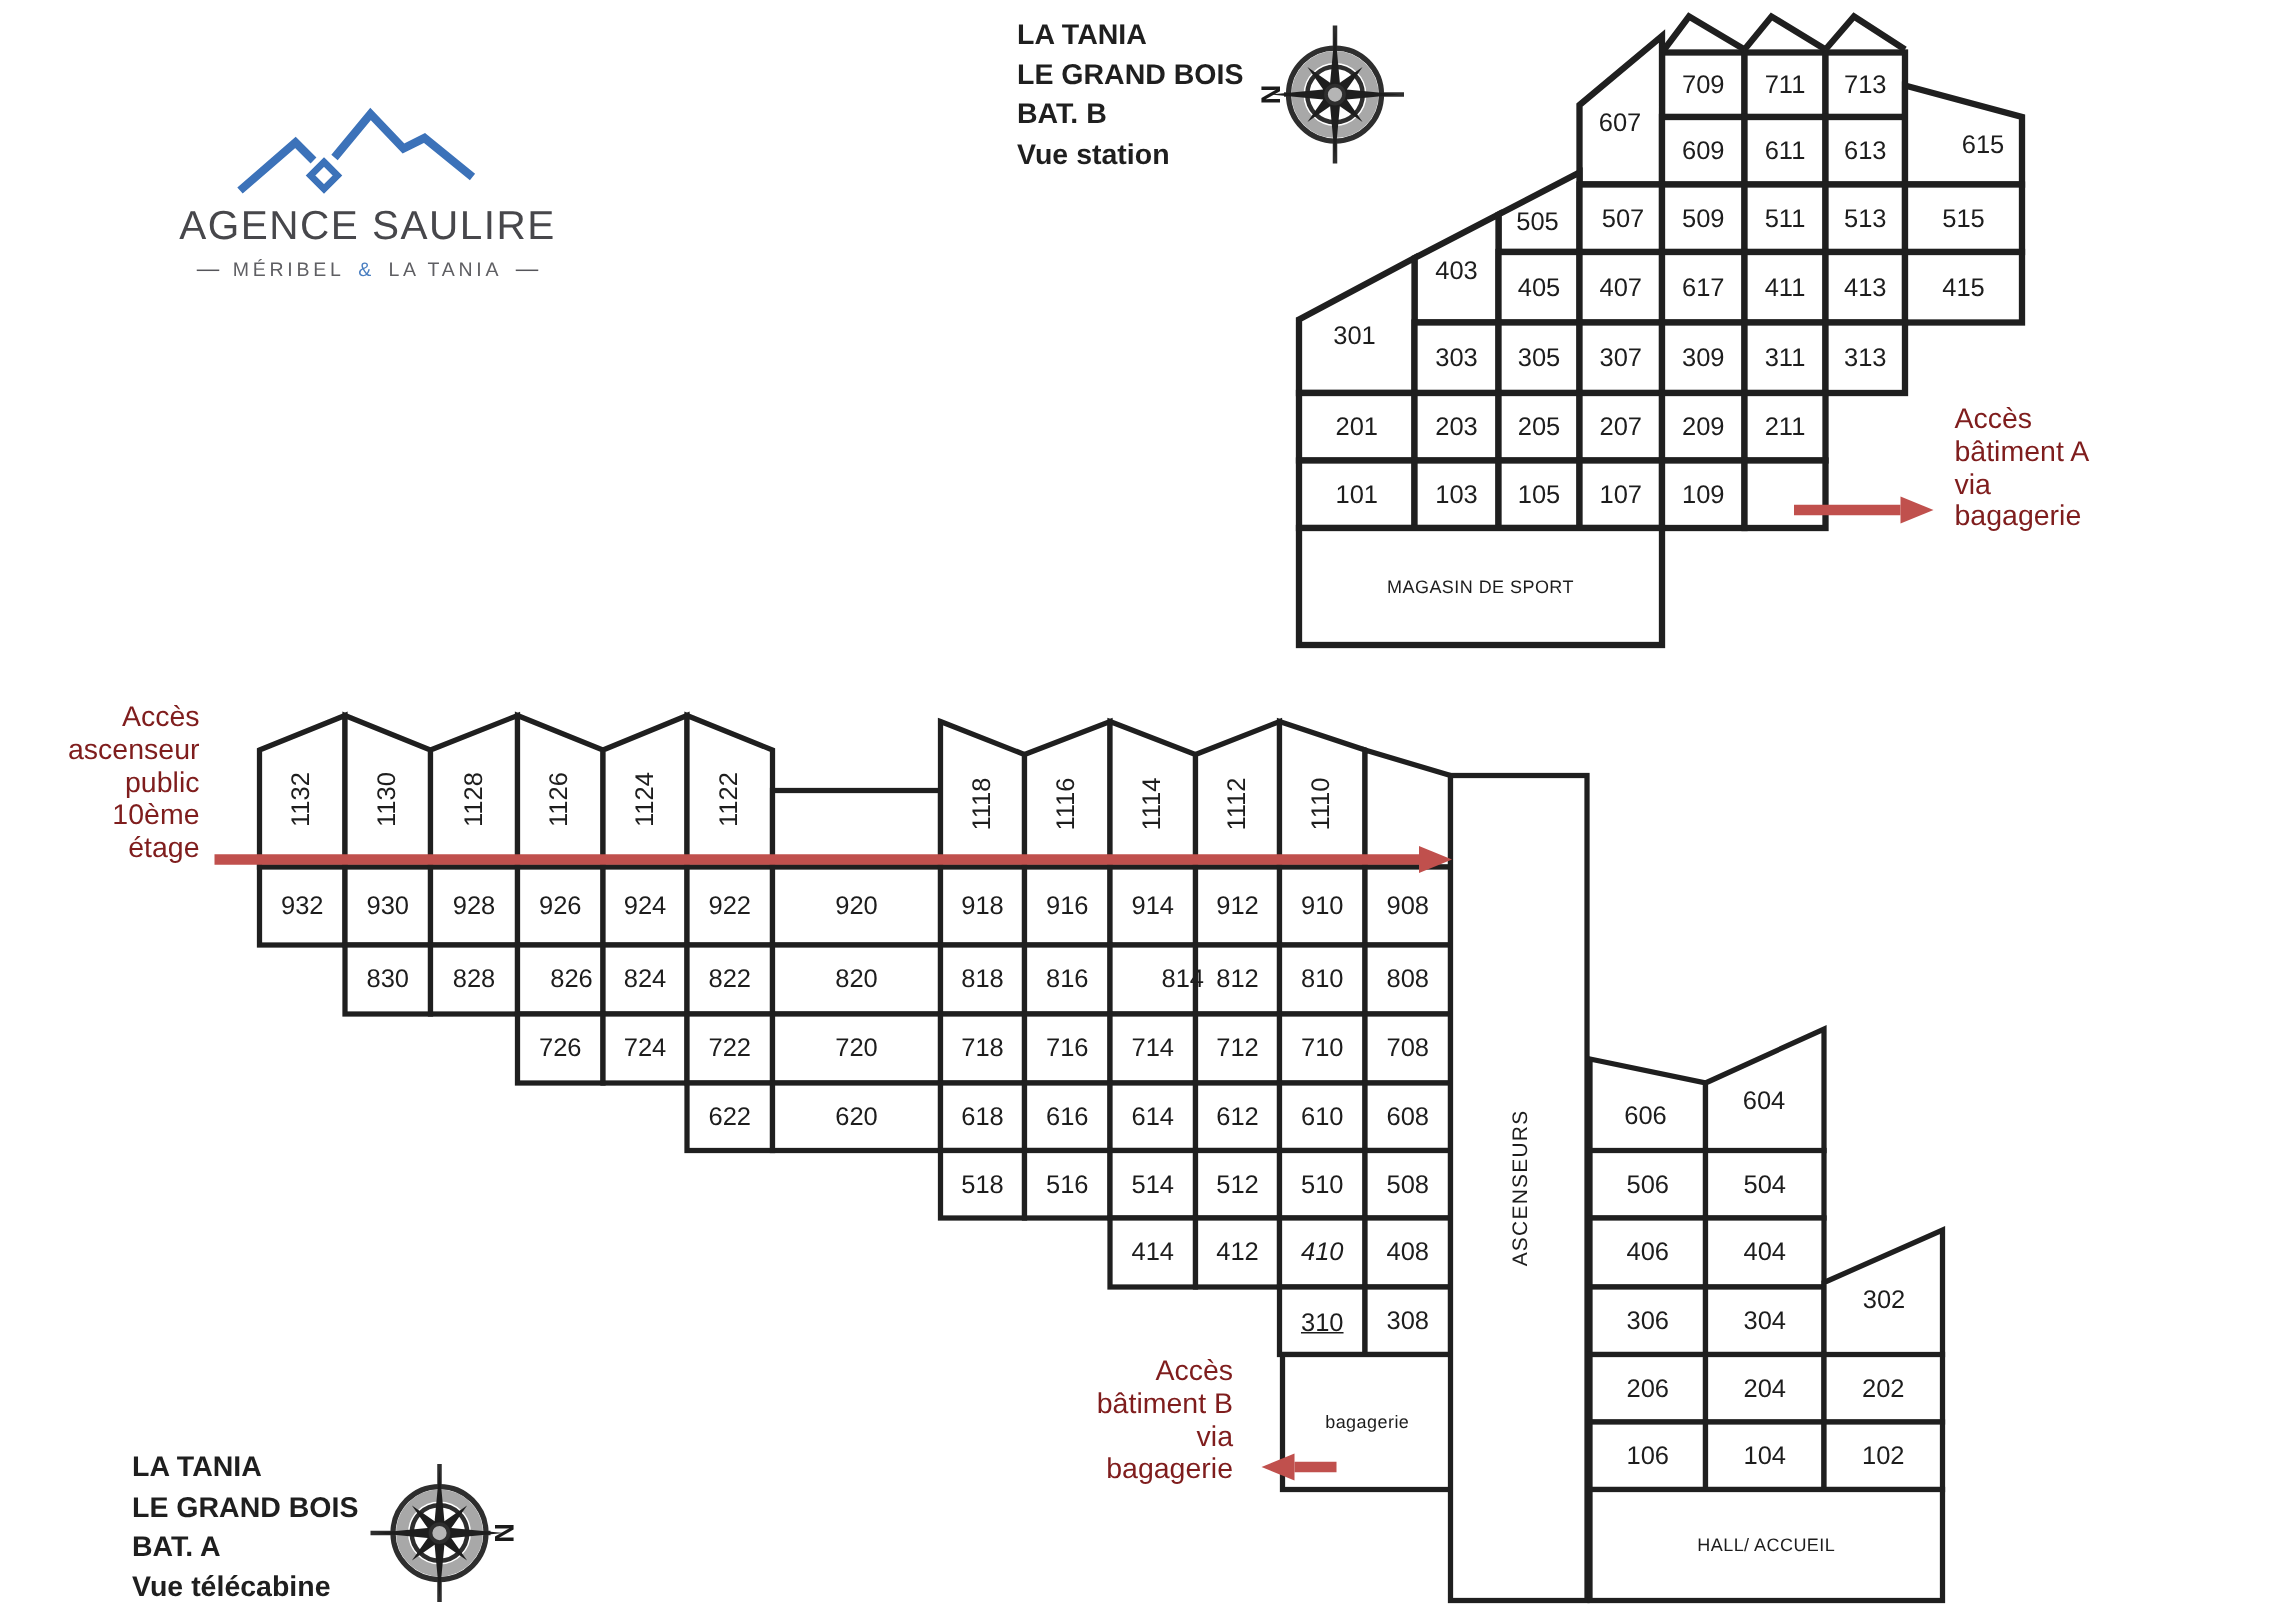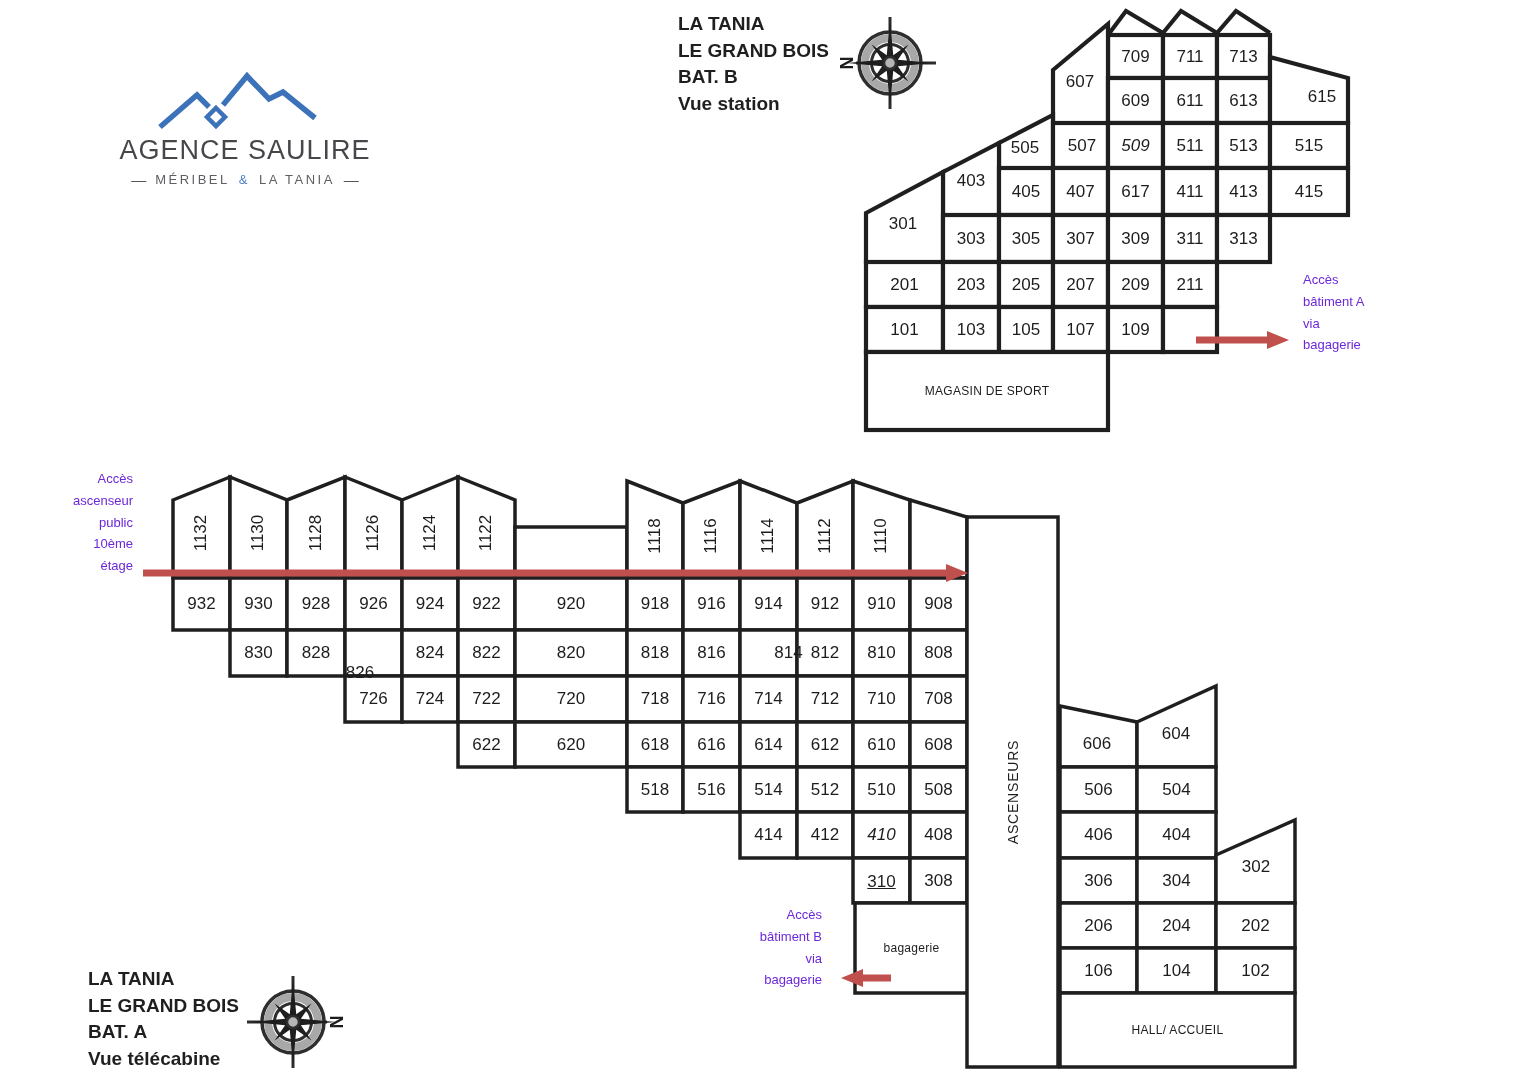--- a/index.html
+++ b/index.html
@@ -16,21 +16,21 @@
   .logo-mtn{position:absolute;left:50px;top:5px;}
   .logo-name{position:absolute;left:0;top:80px;width:280px;text-align:center;
     font-size:27px;letter-spacing:1px;color:#47474b;}
   .logo-tag{position:absolute;left:0;top:116px;width:280px;display:flex;justify-content:center;
     align-items:center;gap:9px;font-size:13px;letter-spacing:2.5px;color:#5f5f63;}
   .logo-tag .dash{letter-spacing:0;color:#55555a;font-size:15px;}
   .logo-tag .amp{color:#4a7fc1;}
   .title{position:absolute;font-size:19px;font-weight:bold;color:#1f1f1f;line-height:26.5px;}
   .title-b{left:678px;top:11px;}
   .title-a{left:88px;top:966px;}
-  .note{position:absolute;font-size:13px;color:#6d28d9;line-height:21.8px;}
+  .note{position:absolute;font-size:19px;color:#7f1d1d;line-height:21.8px;}
   .note-a{left:1303px;top:269px;width:130px;text-align:left;}
   .note-b{left:662px;top:904px;width:160px;text-align:right;}
   .note-lift{left:23px;top:468px;width:110px;text-align:right;}
 </style>
 </head>
 <body>
 
 <div id="stage">
 
   <svg id="plan-svg" width="1528" height="1080" viewBox="0 0 1528 1080">
@@ -202,21 +202,21 @@
       <div class="room-label" style="left: 1090.5px; top: 45.5px; text-align: center;">709</div>
       <div class="room-label" style="left: 1145px; top: 45.5px;">711</div>
       <div class="room-label" style="left: 1198.5px; top: 45.5px;">713</div>
       <div class="room-label" style="left: 1035px; top: 71px;">607</div>
       <div class="room-label" style="left: 1090.5px; top: 89.5px;">609</div>
       <div class="room-label" style="left: 1145px; top: 89.5px;">611</div>
       <div class="room-label" style="left: 1198.5px; top: 89.5px;">613</div>
       <div class="room-label" style="left: 1277px; top: 86px;">615</div>
       <div class="room-label" style="left: 980px; top: 137px;">505</div>
       <div class="room-label" style="left: 1037px; top: 134.5px; text-align: center;">507</div>
-      <div class="room-label" style="left: 1090.5px; top: 134.5px; font-style: italic;">509</div>
+      <div class="room-label" style="left: 1090.5px; top: 134.5px;">509</div>
       <div class="room-label" style="left: 1145px; top: 134.5px;">511</div>
       <div class="room-label" style="left: 1198.5px; top: 134.5px;">513</div>
       <div class="room-label" style="left: 1264px; top: 134.5px;">515</div>
       <div class="room-label" style="left: 926px; top: 170px;">403</div>
       <div class="room-label" style="left: 981px; top: 180.5px;">405</div>
       <div class="room-label" style="left: 1035.5px; top: 180.5px;">407</div>
       <div class="room-label" style="left: 1090.5px; top: 180.5px;">617</div>
       <div class="room-label" style="left: 1145px; top: 180.5px;">411</div>
       <div class="room-label" style="left: 1198.5px; top: 180.5px;">413</div>
       <div class="room-label" style="left: 1264px; top: 180.5px;">415</div>
@@ -258,21 +258,21 @@
       <div class="room-label" style="left: 441.5px; top: 593px;">922</div>
       <div class="room-label" style="left: 526px; top: 593px;">920</div>
       <div class="room-label" style="left: 610px; top: 593px;">918</div>
       <div class="room-label" style="left: 666.5px; top: 593px;">916</div>
       <div class="room-label" style="left: 723.5px; top: 593px;">914</div>
       <div class="room-label" style="left: 780px; top: 593px;">912</div>
       <div class="room-label" style="left: 836.5px; top: 593px;">910</div>
       <div class="room-label" style="left: 893.5px; top: 593px;">908</div>
       <div class="room-label" style="left: 213.5px; top: 642px;">830</div>
       <div class="room-label" style="left: 271px; top: 642px;">828</div>
-      <div class="room-label" style="left: 315px; top: 642px; margin-top: 20px;">826</div>
+      <div class="room-label" style="left: 336px; top: 642px;">826</div>
       <div class="room-label" style="left: 385px; top: 642px;">824</div>
       <div class="room-label" style="left: 441.5px; top: 642px;">822</div>
       <div class="room-label" style="left: 526px; top: 642px;">820</div>
       <div class="room-label" style="left: 610px; top: 642px;">818</div>
       <div class="room-label" style="left: 666.5px; top: 642px;">816</div>
       <div class="room-label" style="left: 723.5px; top: 642px; padding-left: 20px;">814</div>
       <div class="room-label" style="left: 780px; top: 642px;">812</div>
       <div class="room-label" style="left: 836.5px; top: 642px;">810</div>
       <div class="room-label" style="left: 893.5px; top: 642px;">808</div>
       <div class="room-label" style="left: 328.5px; top: 688px;">726</div>

